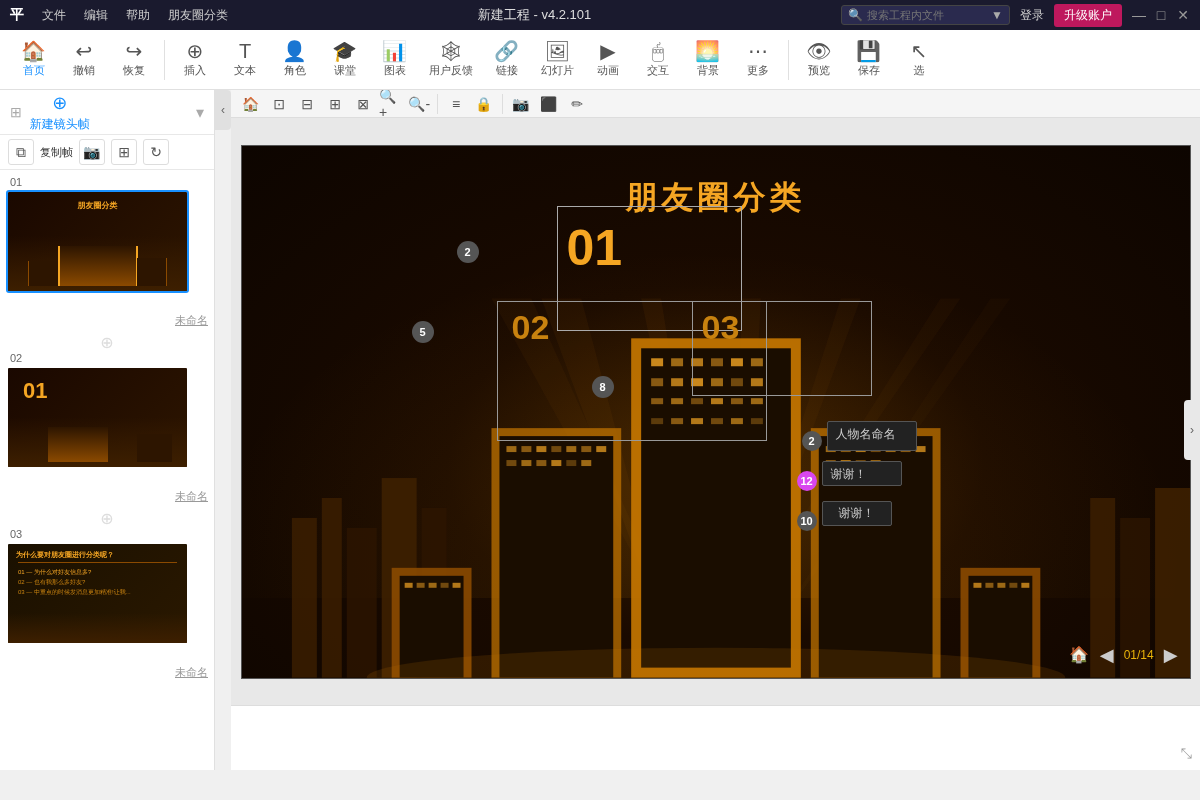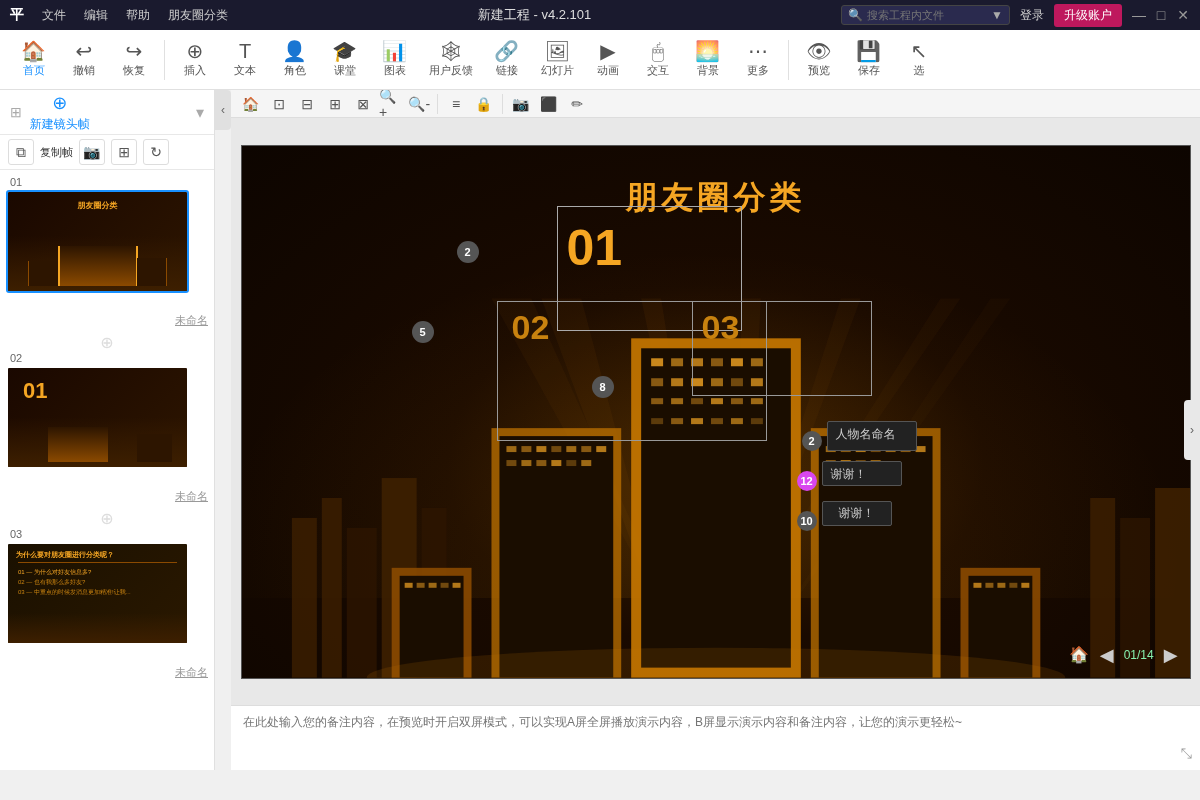--- a/index.html
+++ b/index.html
@@ -529,27 +529,26 @@
 
         <div class="node-circle node-12">12</div>
         <div class="info-box info-12">谢谢！</div>
 
         <div class="node-circle node-14">10</div>
         <div class="info-box info-14">谢谢！</div>
 
         <div style="position:absolute;bottom:12px;right:12px;display:flex;align-items:center;gap:10px;">
           <span style="color:#ccc;font-size:16px;cursor:pointer;">🏠</span>
           <span style="color:#ccc;font-size:18px;cursor:pointer;">◀</span>
-          <span style="color:#86efac;font-size:12px;">01/14</span>
+          <span style="color:#eab308;font-size:12px;">01/14</span>
           <span style="color:#ccc;font-size:18px;cursor:pointer;">▶</span>
         </div>
       </div>
     </div>
 
     <div class="right-collapse" style="position:absolute;right:0;top:50%;transform:translateY(-50%);">›</div>
 
     <div id="notes-area">
-      <textarea placeholder="在此处输入您的备注内容，在预览时开启双屏模式，可以实现A屏全屏播放演示内容，B屏显示演示内容和备注内容，让您的演示更轻松~" style=""></textarea>
       <span class="notes-expand">⤡</span>
     </div>
 
   </div>
 </div>
 
 </body></html>

